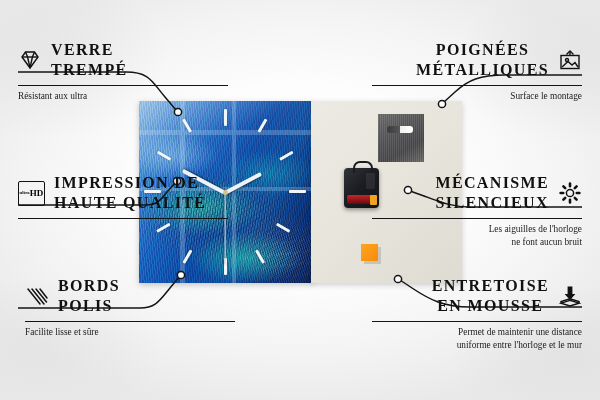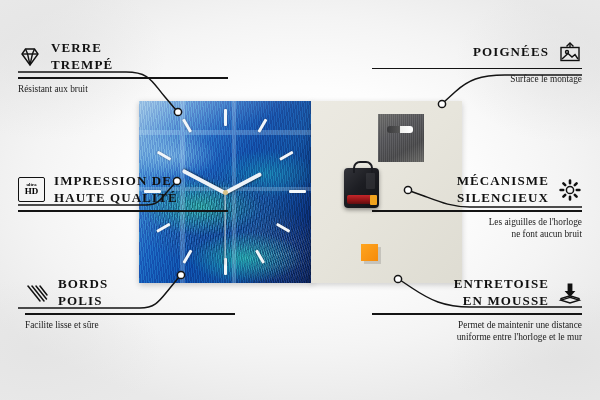--- a/index.html
+++ b/index.html
@@ -111,33 +111,33 @@
     position:absolute;left:50px;top:143px;width:17px;height:17px;
     background:linear-gradient(135deg,#ffa51f 0%,#f58b0c 100%);
     box-shadow:3px 3px 0 rgba(0,0,0,.13);
   }
 
   
   .callout{position:absolute;width:210px;}
   .callout.left{text-align:left;}
   .callout.right{text-align:right;}
   .head{display:flex;align-items:center;gap:9px;}
-  .callout.right .head{justify-content:flex-end;}
+  .callout.right .head{justify-content:flex-end;text-align:center;}
   .title{
-    font-size:13px;font-weight:bold;letter-spacing:.085em;
+    font-size:16px;font-weight:bold;letter-spacing:.085em;
     line-height:1.28;color:#111;text-transform:uppercase;
   }
   .rule{height:1.4px;background:#141414;margin:4px 0 4px;}
   .desc{font-size:9.3px;line-height:1.34;color:#1b1b1b;}
   .ico{width:24px;height:24px;flex:0 0 24px;color:#111;}
   .ico svg{display:block;width:24px;height:24px;}
 
   .hd-ico{
     width:25px;height:23px;flex:0 0 25px;border:1.6px solid #111;border-radius:2px;
-    display:flex;flex-direction:column;align-items:center;justify-content:center;line-height:1;
+    display:flex;flex-direction:row;align-items:center;justify-content:center;line-height:1;
   }
   .hd-ico .u{font-size:4.6px;font-weight:bold;letter-spacing:.02em;}
   .hd-ico .h{font-size:9px;font-weight:bold;letter-spacing:.01em;}
 
   .lines{position:absolute;inset:0;pointer-events:none;}
 </style>
 </head>
 <body>
 
 <div class="stage">
@@ -222,21 +222,21 @@
             <path d="M16.5 4 L14.4 9 L12 20"></path>
         </svg>
       </span>
       <div class="title">
         <div>VERRE</div>
         <div>TREMPÉ</div>
       </div>
     </div>
     <div class="rule"></div>
     <div class="desc">
-      <div>Résistant aux bruit</div>
+      <div>Résistant aux ultra</div>
     </div>
   </div>
 
   <div class="callout left" style="left:18px;top:173px;">
     <div class="head">
       <span class="hd-ico">
         <span class="u">ultra</span>
         <span class="h">HD</span>
       </span>
       <div class="title">
@@ -265,20 +265,21 @@
     <div class="rule"></div>
     <div class="desc">
       <div>Facilite lisse et sûre</div>
     </div>
   </div>
 
   <div class="callout right" style="left:372px;top:40px;">
     <div class="head">
       <div class="title">
         <div>POIGNÉES</div>
+        <div>MÉTALLIQUES</div>
       </div>
       <span class="ico">
         <svg viewBox="0 0 24 24" fill="none" stroke="currentColor" stroke-width="1.4">
           <rect x="3" y="7.5" width="18" height="13"></rect>
           <path d="M12 7.5 L12 4"></path>
             <path d="M8.5 6.5 L12 3 L15.5 6.5"></path>
           <circle cx="9" cy="12" r="1.5"></circle>
           <path d="M4 19 L10 13.5 L14 17 L17 14.5 L20 19"></path>
         </svg>
       </span>

